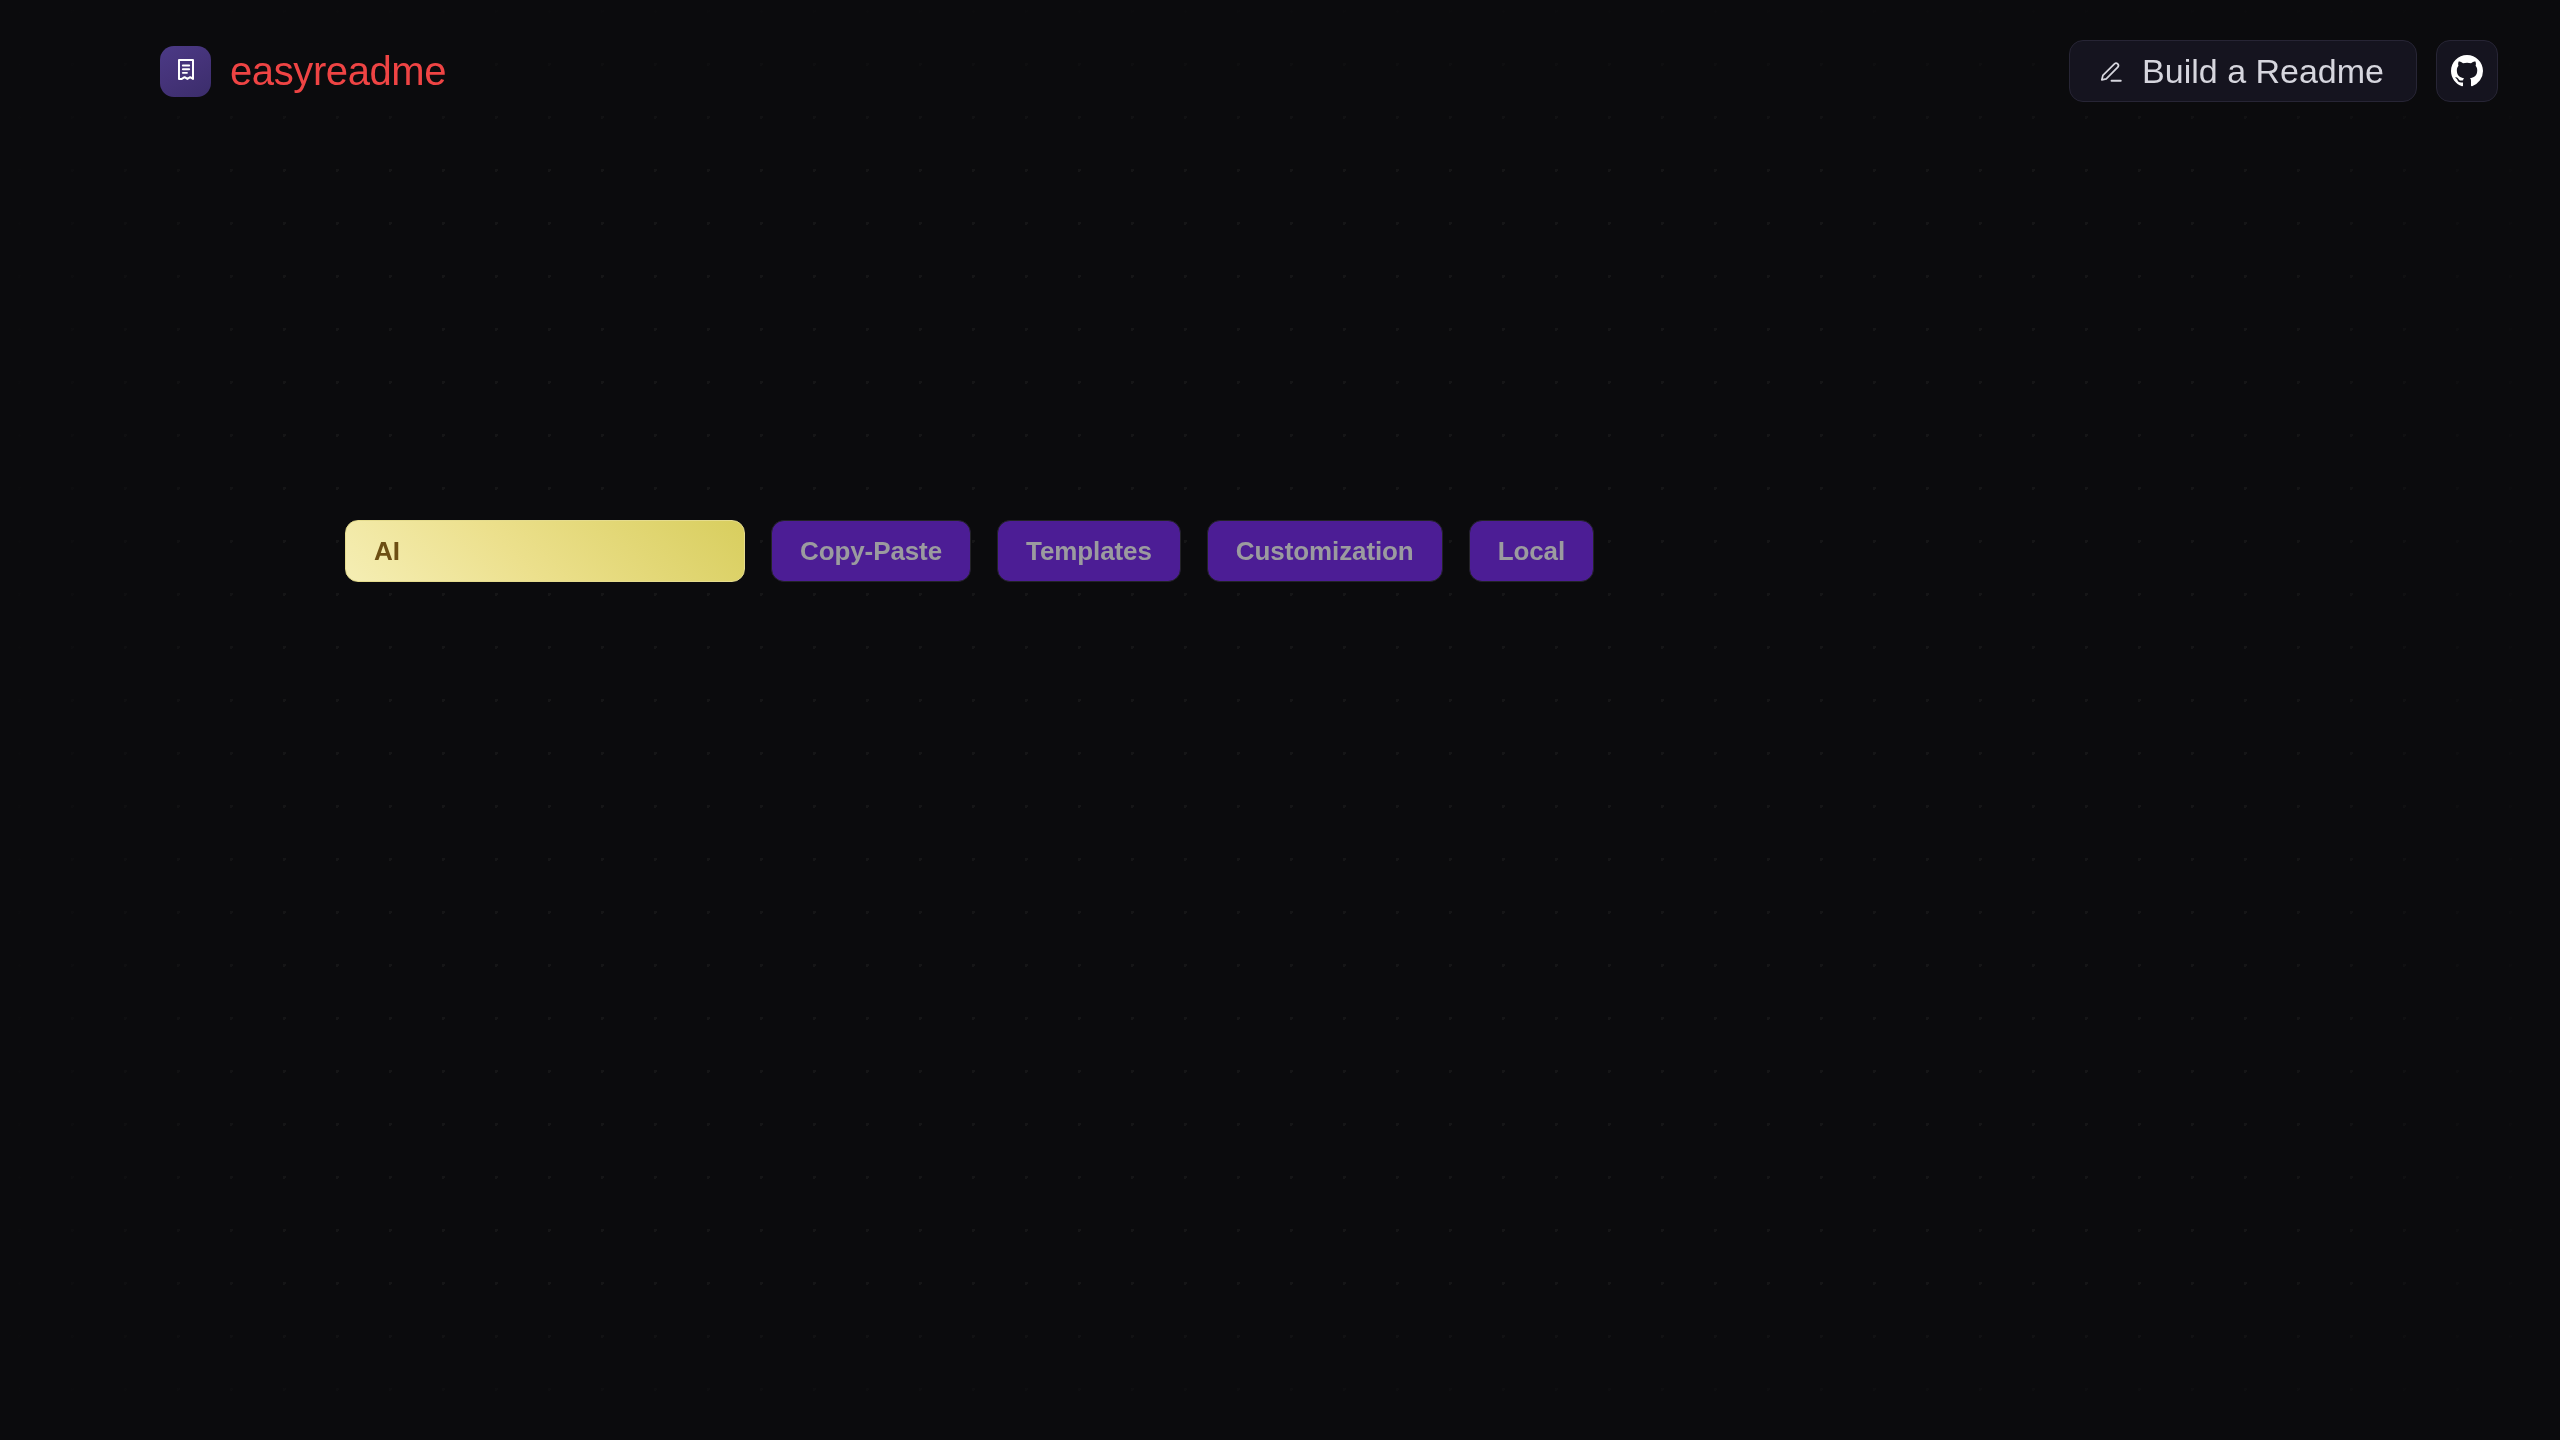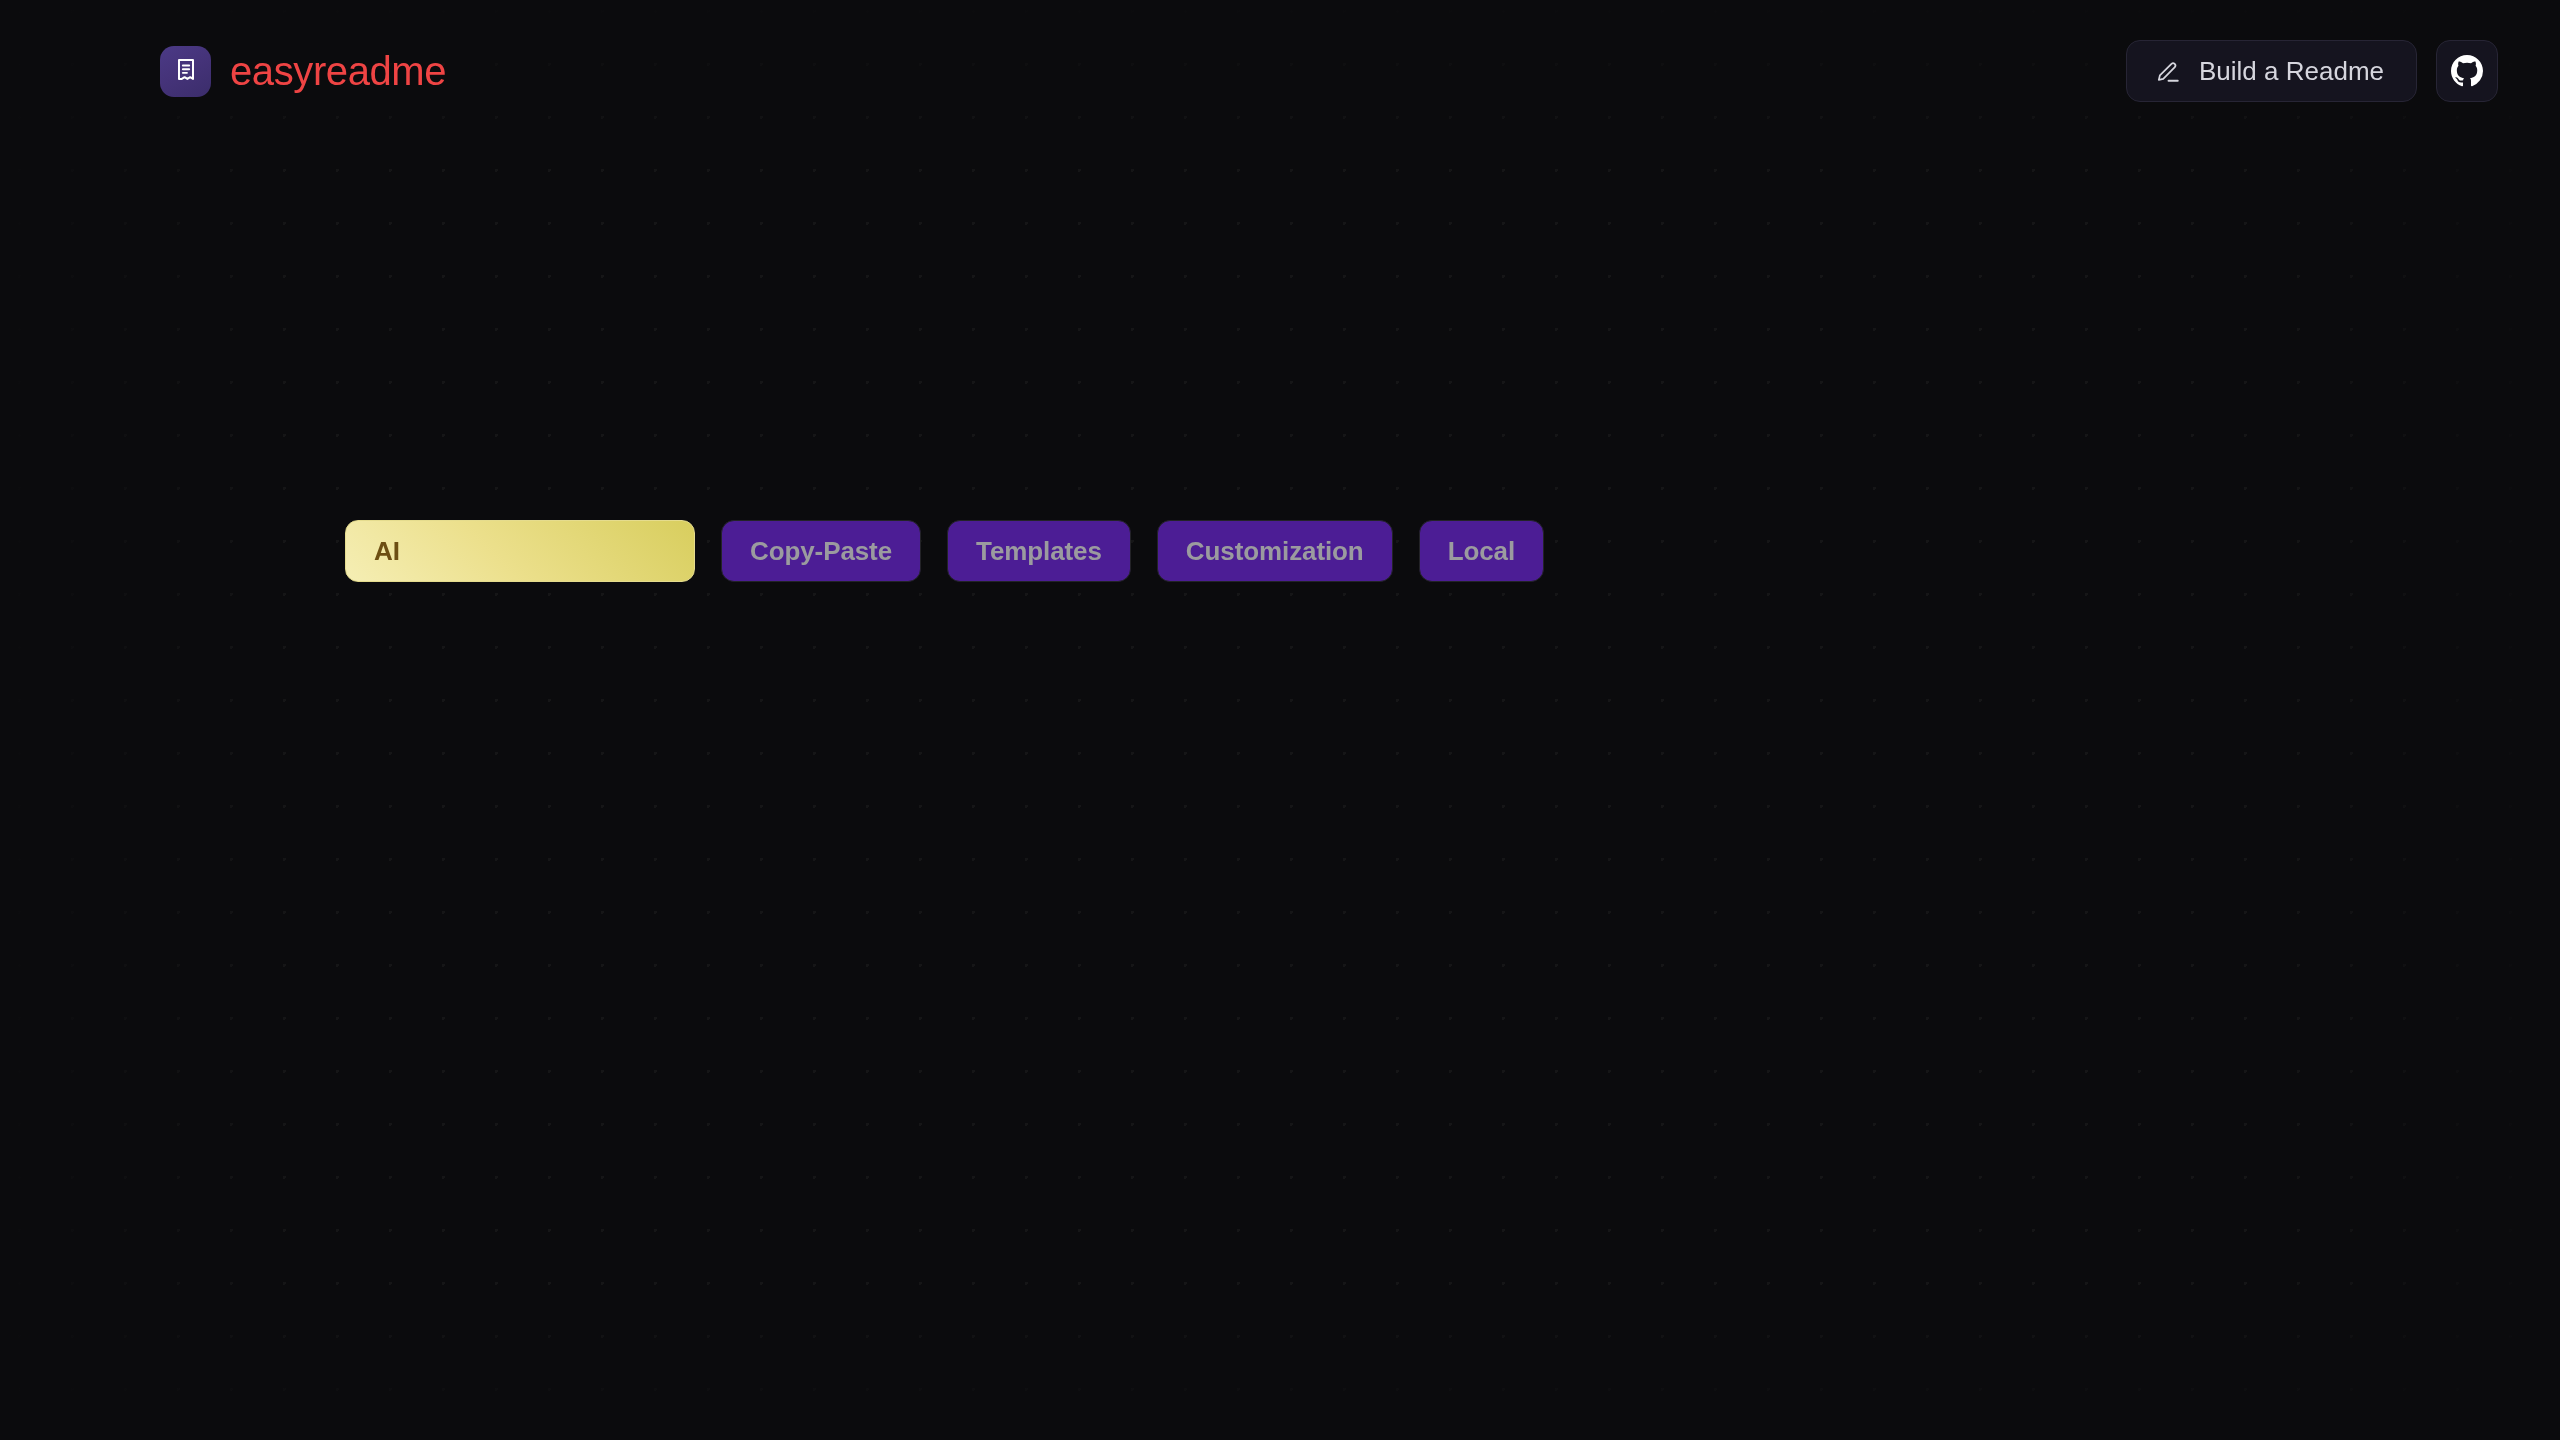--- a/index.html
+++ b/index.html
@@ -81,21 +81,21 @@
   .btn-build {
     display: flex;
     align-items: center;
     gap: 18px;
     height: 62px;
     padding: 0 32px 0 28px;
     border-radius: 14px;
     background: #15141f;
     border: 1px solid #272535;
     color: #d6d6de;
-    font-size: 26px;
+    font-size: 34px;
     font-weight: 400;
     white-space: nowrap;
     cursor: pointer;
   }
 
   .btn-github {
     width: 62px;
     height: 62px;
     border-radius: 14px;
     background: #15141f;
@@ -137,21 +137,21 @@
   .tab.inactive {
     background: #4c1d95;
     border: 1px solid #232327;
     color: #9b9b9f;
   }
   .tab.active {
     background: linear-gradient(45deg, #f5eeb4 0%, #ece08d 42%, #d8ce5e 100%);
     border: 1px solid #e5dc8e;
     color: #6d4f13;
   }
-  .tab.active[data-tab-index="0"] { width: 350px; }
+  .tab.active[data-tab-index="0"] { width: 400px; }
 
   #headline {
     font-size: 132px;
     line-height: 1.36;
     font-weight: 700;
     letter-spacing: -2.4px;
     max-width: 1700px;
     background: linear-gradient(97deg,
         #fbf5cd 0%,
         #f4ead0 12%,

